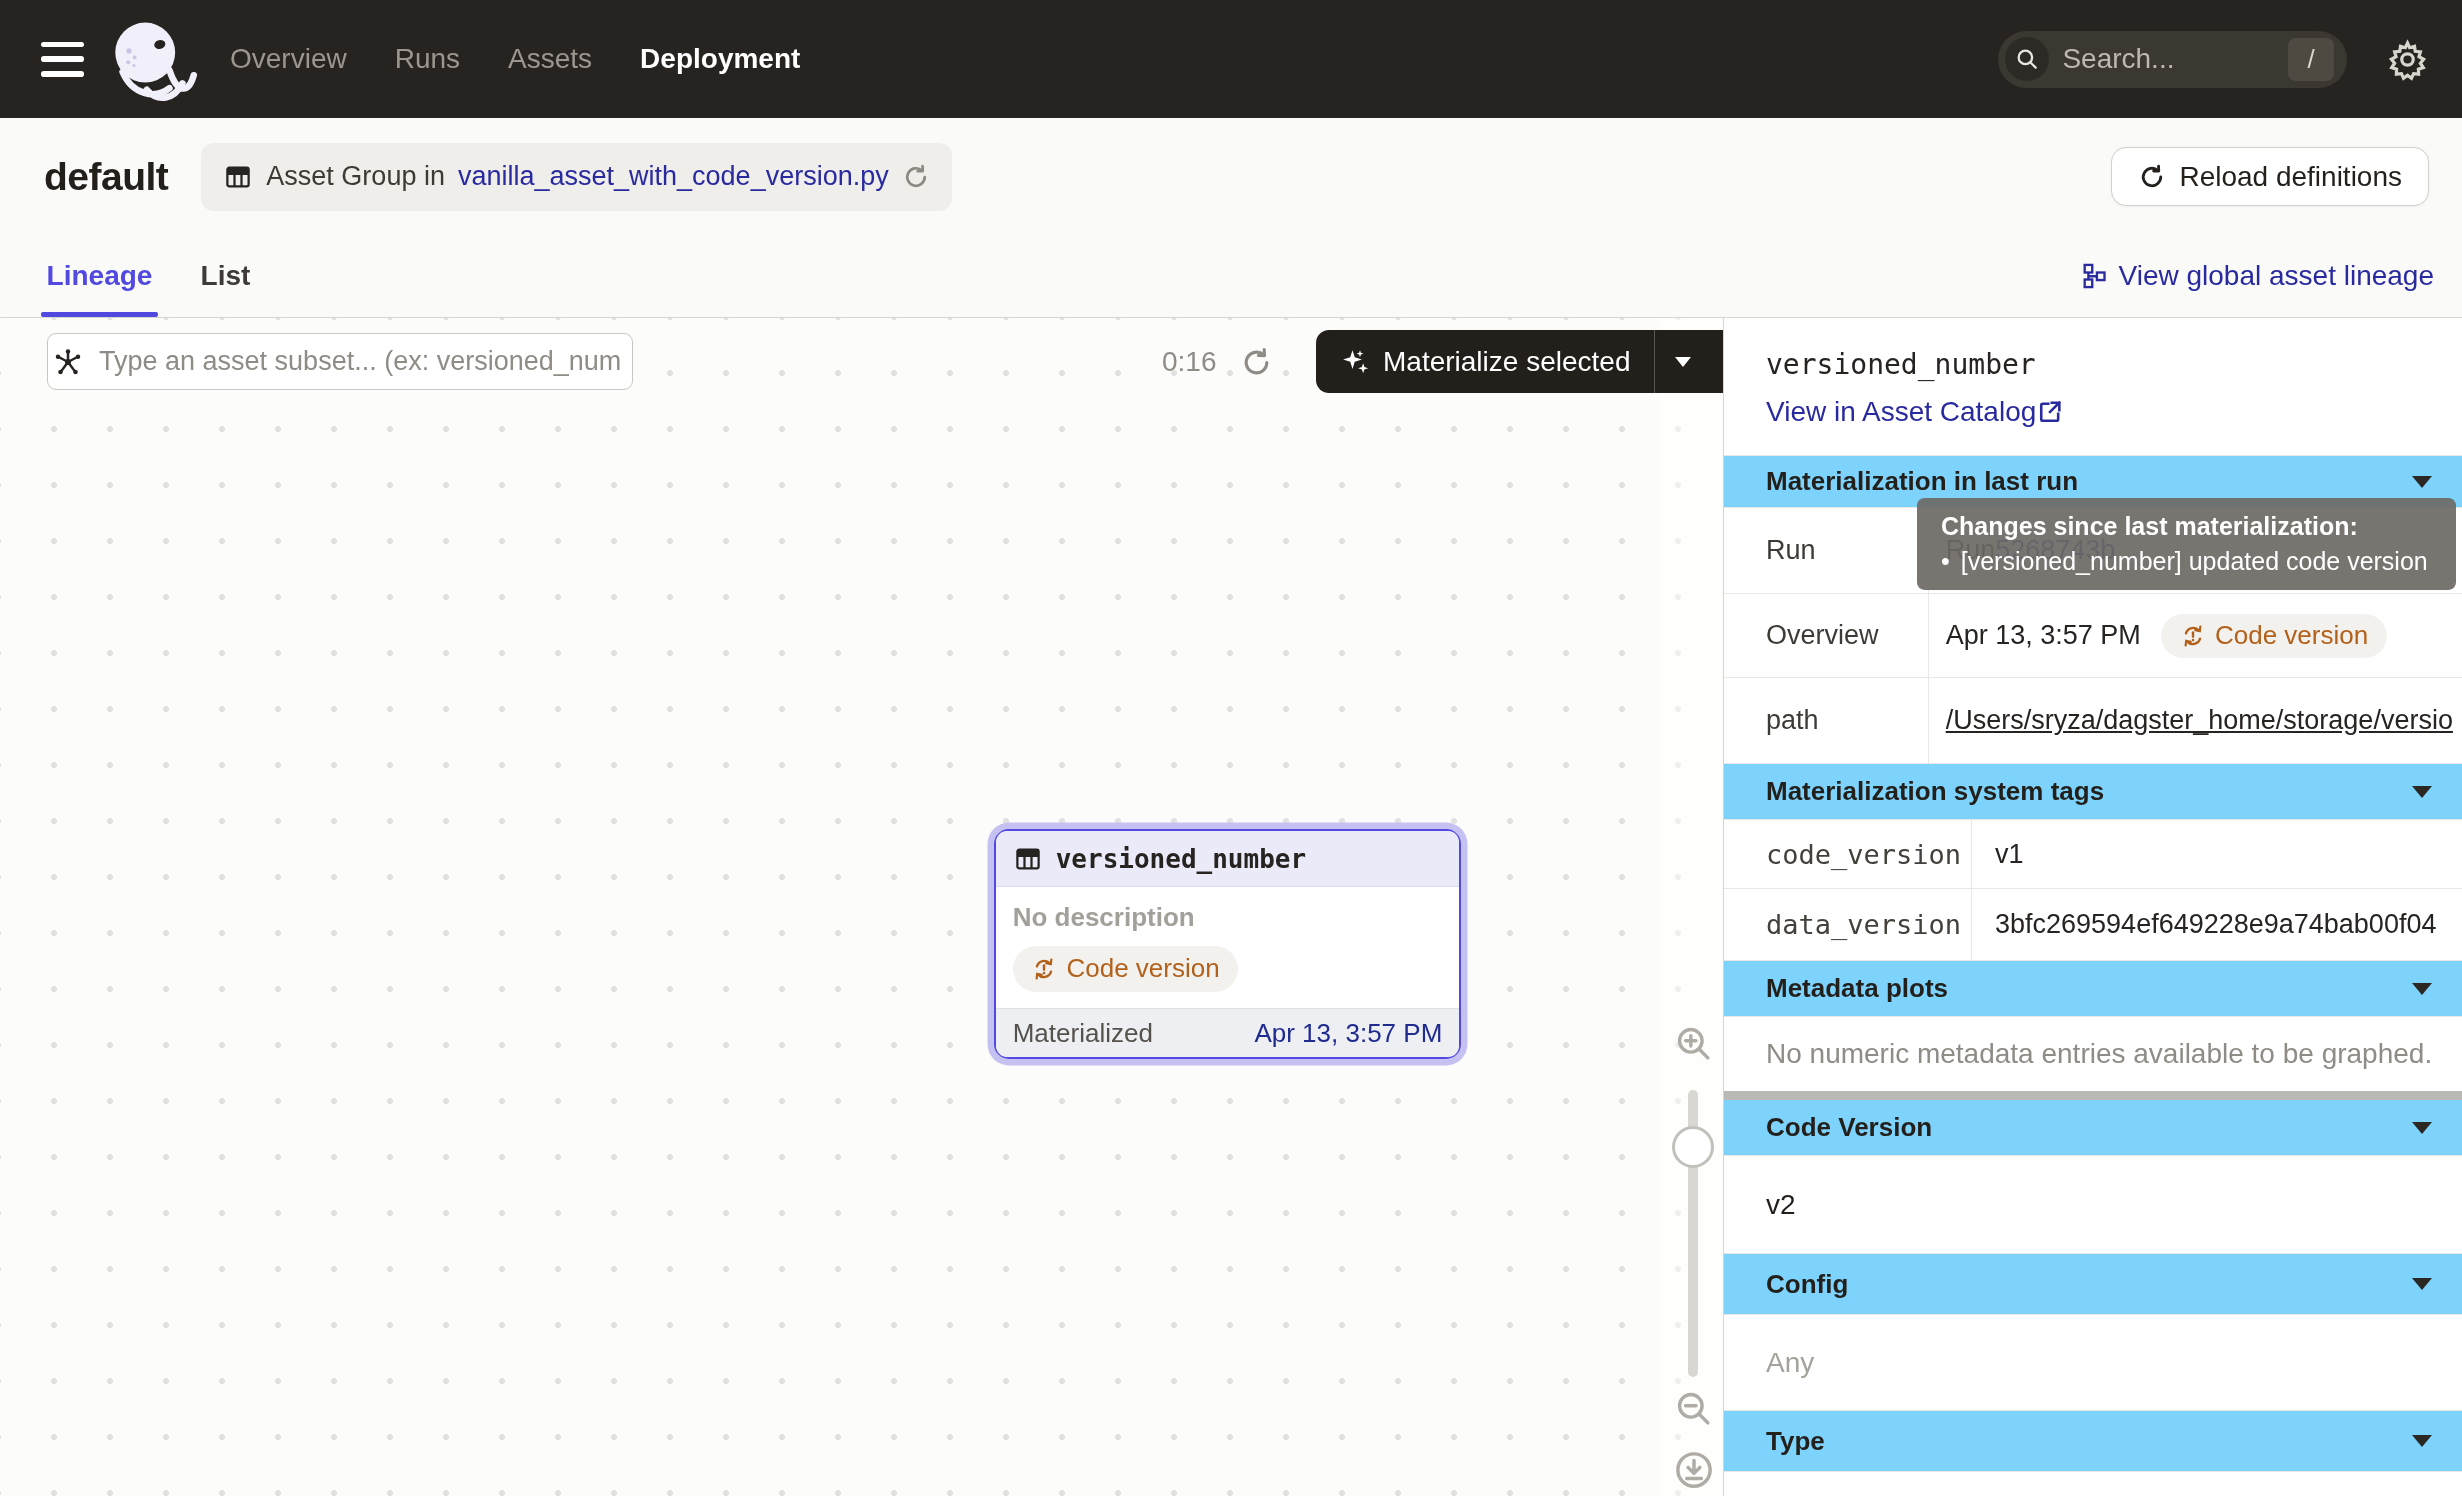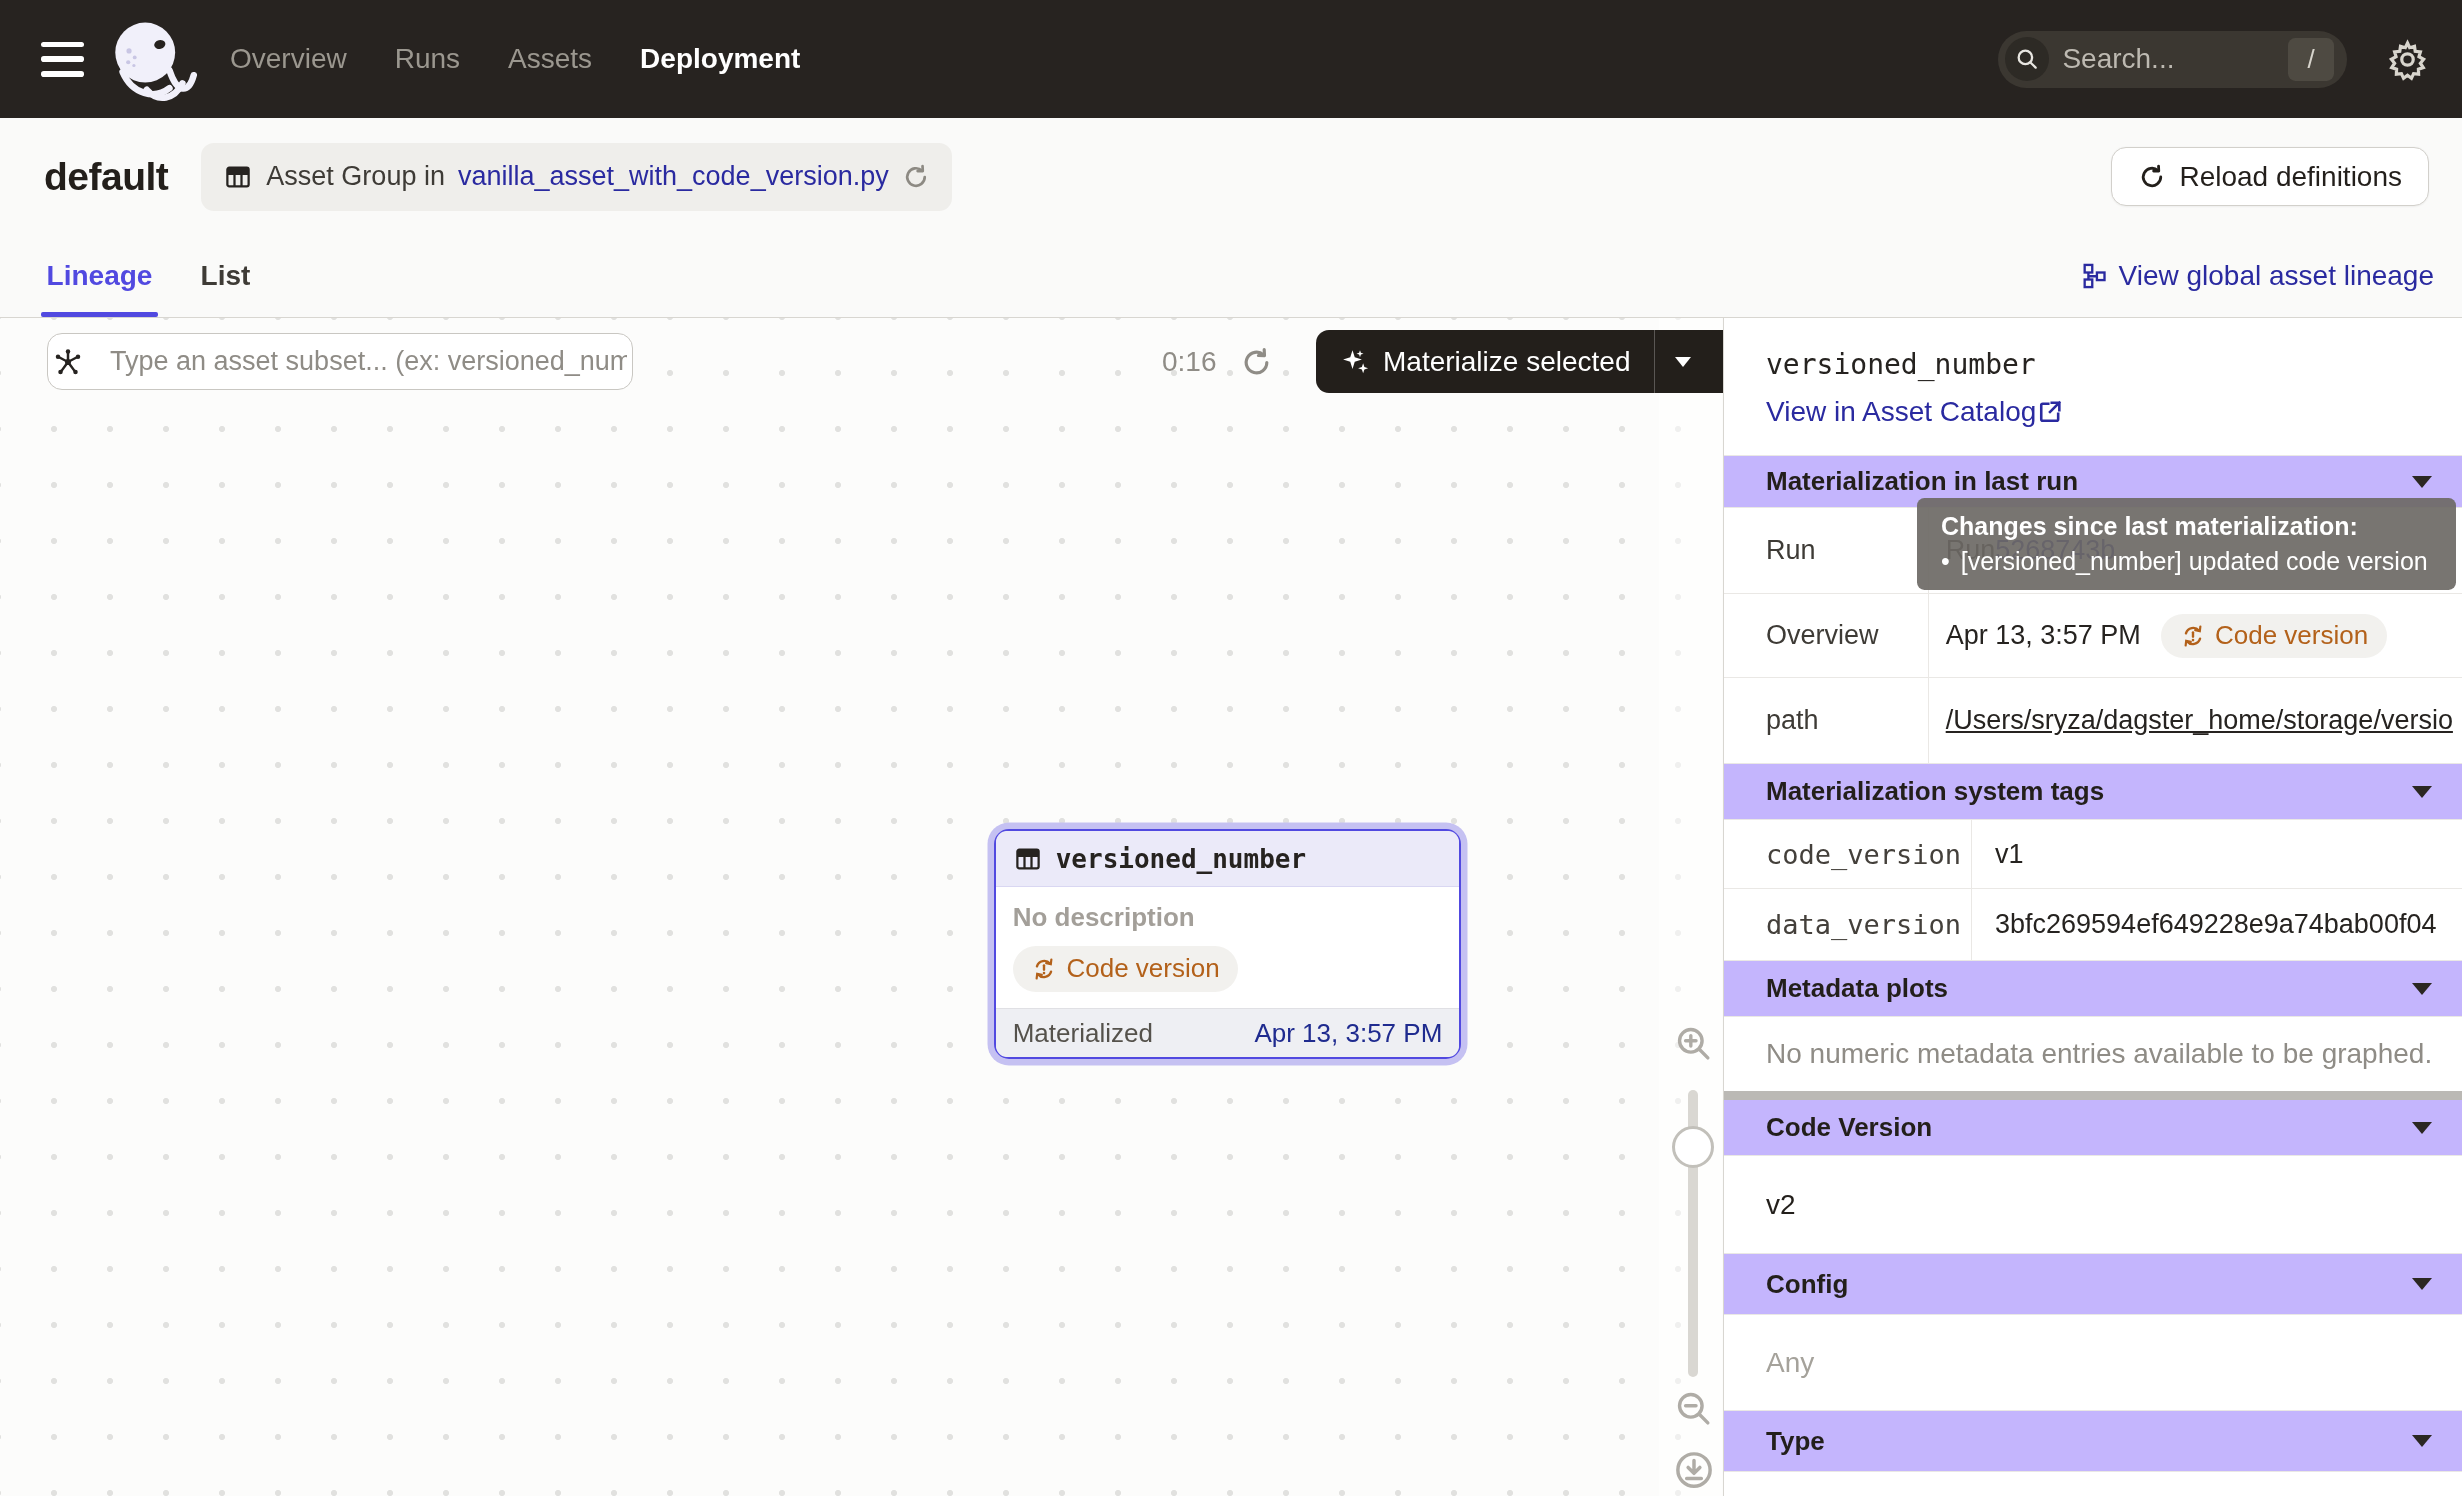--- a/index.html
+++ b/index.html
@@ -38,21 +38,21 @@
   .tab.active::after { content:""; position:absolute; left:0; right:0; bottom:0; height:4.6px; background:#5149E0; border-radius:1.9px; }
   .global-lineage { margin-left:auto; display:flex; align-items:center; gap:11px; font-size:28px; color:#2A2AA0; text-decoration:none; cursor:pointer; }
 
   
   .content { display:flex; height:1178px; }
 
   .graph-area { position:relative; flex:1; min-width:0; overflow:hidden; background-color:#FCFCFB;
     background-image:radial-gradient(circle, #E1E1DF 2.8px, transparent 3.2px);
     background-size:56px 56px; background-position:26px 27px; }
 
-  .filter-input-wrap { position:absolute; left:47px; top:15px; width:586px; height:57px; background:#FFFFFF; border:0.9px solid #C9C7C2; border-radius:15px; display:flex; align-items:center; padding:0 5px; gap:27px; overflow:hidden; }
+  .filter-input-wrap { position:absolute; left:47px; top:15px; width:586px; height:57px; background:#FFFFFF; border:0.9px solid #C9C7C2; border-radius:9px; display:flex; align-items:center; padding:0 5px; gap:16px; overflow:hidden; }
   .filter-input { flex:1; min-width:0; border:none; outline:none; background:transparent; font-family:"Liberation Sans",sans-serif; font-size:27px; color:#231F1B; }
   .filter-input::placeholder { color:#8F8C86; opacity:1; }
   .graph-timer { position:absolute; left:1162px; top:15px; height:57px; display:flex; align-items:center; font-size:28px; color:#8F8C86; }
   .graph-refresh { position:absolute; left:1240px; top:28px; width:33px; height:33px; color:#8F8C86; cursor:pointer; }
   .materialize-btn { position:absolute; left:1316px; top:12px; width:432px; height:63px; background:#231F1B; border-radius:13px; display:flex; align-items:stretch; color:#FFFFFF; cursor:pointer; }
   .materialize-main { display:flex; align-items:center; gap:13px; padding:0 24px; font-size:28px; font-weight:500; }
   .materialize-sep { width:0.9px; background:rgba(255,255,255,0.25); }
   .materialize-caret { width:55px; display:flex; align-items:center; justify-content:center; }
   .caret-down-w { width:0; height:0; border-left:8.3px solid transparent; border-right:8.3px solid transparent; border-top:10.2px solid #FFFFFF; }
 
@@ -75,21 +75,21 @@
   .zoom-out-icon { left:1672px; top:1069px; width:43px; height:43px; }
   .download-icon { left:1672px; top:1130px; width:44px; height:44px; }
   .zoom-track { position:absolute; left:1688px; top:772px; width:10.2px; height:287px; background:#D9D7D2; border-radius:5.6px; cursor:pointer; }
   .zoom-knob { position:absolute; left:1672px; top:808px; width:42px; height:42px; background:#FFFFFF; border:3.2px solid #C2C0BA; border-radius:50%; cursor:grab; }
 
   
   .side-panel { position:relative; width:739px; flex:none; background:#FFFFFF; border-left:0.9px solid #D8D6D1; overflow:hidden; }
   .panel-top { height:138px; padding:30px 0 0 42px; border-bottom:0.9px solid #EAE8E5; }
   .panel-title { font-size:28px; color:#262320; }
   .catalog-link { margin-top:15px; display:inline-flex; align-items:center; font-size:28px; color:#2A2AA0; text-decoration:none; cursor:pointer; }
-  .sec { display:flex; align-items:center; justify-content:space-between; padding:0 30px 0 42px; border-bottom:0.9px solid #EAE8E5; background:#c4b5fd; cursor:pointer; }
+  .sec { display:flex; align-items:center; justify-content:space-between; padding:0 30px 0 42px; border-bottom:0.9px solid #EAE8E5; background:#7dd3fc; cursor:pointer; }
   .sec .sec-title { font-size:26px; font-weight:700; color:#231F1B; }
   .caret-down-d { width:0; height:0; border-left:10.2px solid transparent; border-right:10.2px solid transparent; border-top:12px solid #2B2722; }
   .kv { display:flex; border-bottom:0.9px solid #EAE8E5; }
   .kv .k { flex:none; display:flex; align-items:center; padding-left:42px; border-right:0.9px solid #EAE8E5; font-size:27px; color:#3E3B36; }
   .kv .v { flex:1; min-width:0; display:flex; align-items:center; padding-left:16.7px; font-size:27px; color:#262320; white-space:nowrap; overflow:hidden; }
   .t1 .k { width:205px; }
   .t2 .k { width:248px; font-family:"DejaVu Sans Mono",monospace; color:#44403B; }
   .t2 .v { padding-left:23px; }
   .link-text { color:#2A2AA0; cursor:pointer; }
   .path-link { color:#262320; text-decoration:underline; cursor:pointer; }

